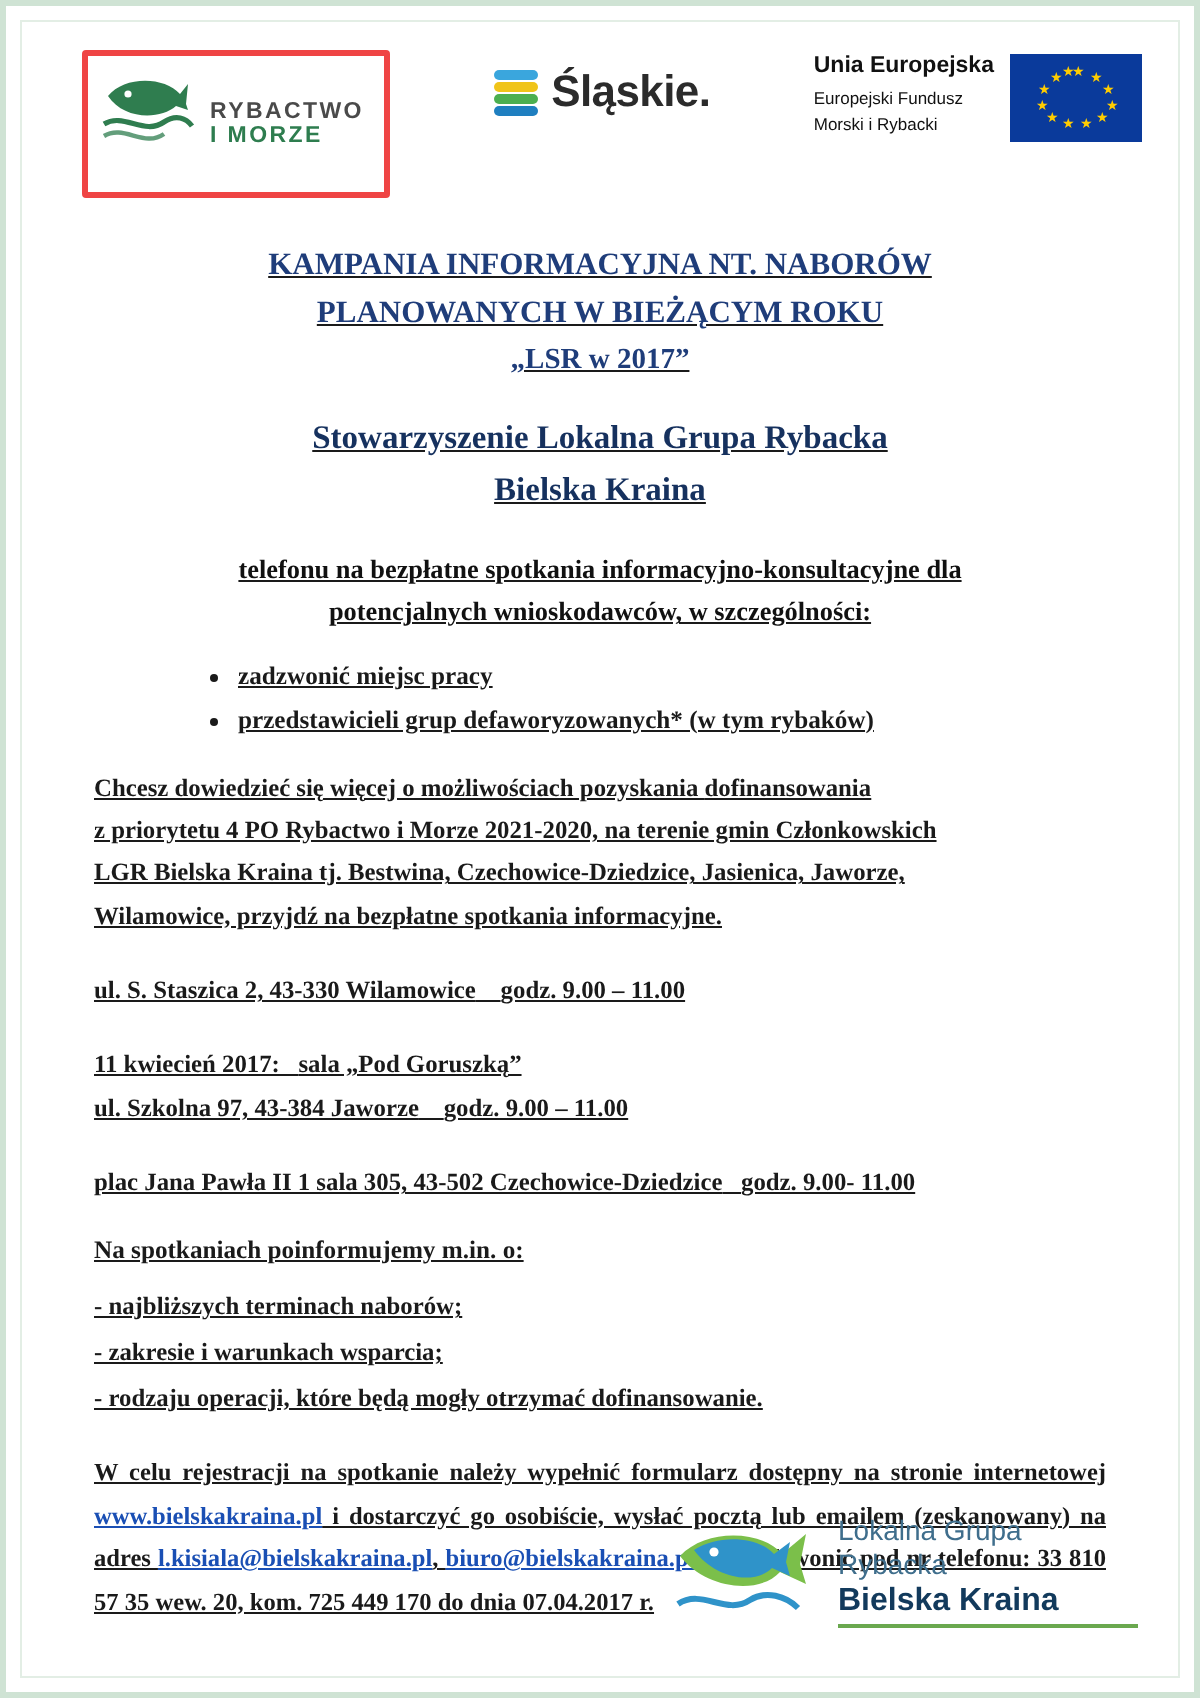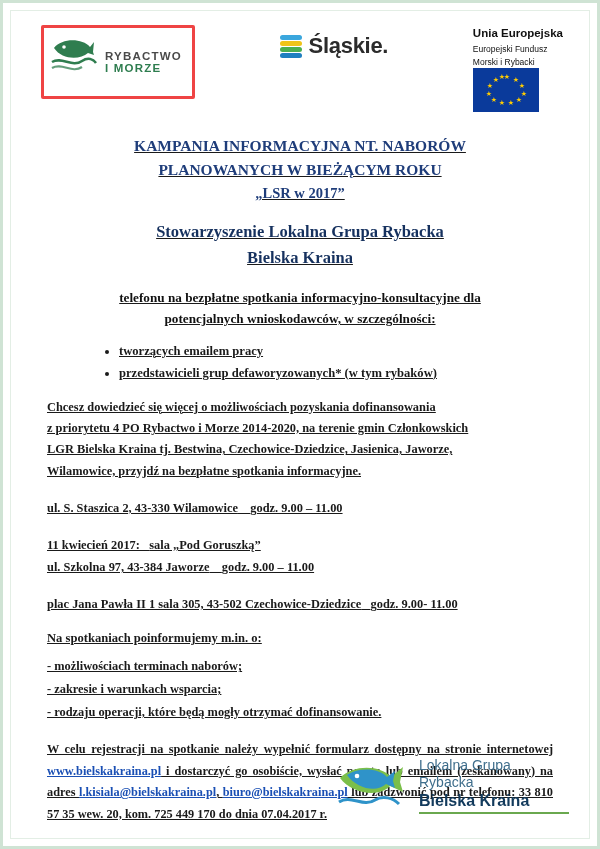--- a/index.html
+++ b/index.html
@@ -98,21 +98,20 @@
     font-weight: 700;
     font-size: 22px;
     color: #2b2b2b;
     letter-spacing: -0.3px;
   }
 
   .logo-ue {
     display: flex;
     align-items: flex-start;
     margin-top: 2px;
-    flex-direction: column;
   }
   .ue-text {
     text-align: left;
     margin-right: 8px;
   }
   .ue-text .ue-t1 {
     font-family: "Liberation Sans", sans-serif;
     font-weight: 700;
     font-size: 11.5px;
     color: #111;
@@ -332,29 +331,29 @@
       <div>Stowarzyszenie Lokalna Grupa Rybacka</div>
       <div>Bielska Kraina</div>
     </div>
 
     <div class="lead">
       <div>telefonu na bezpłatne spotkania informacyjno-konsultacyjne dla</div>
       <div>potencjalnych wnioskodawców, w szczególności:</div>
     </div>
 
     <ul class="bullets">
-      <li>tworzących emailem pracy</li>
+      <li>zadzwonić miejsc pracy</li>
       <li>przedstawicieli grup defaworyzowanych* (w tym rybaków)</li>
     </ul>
 
     <div class="para">
       <div>
         <span>Chcesz dowiedzieć się więcej o możliwościach pozyskania </span><span class="u">dofinansowania</span>
       </div>
-      <div>z priorytetu 4 PO Rybactwo i Morze 2014-2020, na terenie gmin Członkowskich</div>
+      <div>z priorytetu 4 PO Rybactwo i Morze 2021-2020, na terenie gmin Członkowskich</div>
       <div>LGR Bielska Kraina tj. Bestwina, Czechowice-Dziedzice, Jasienica, Jaworze,</div>
       <div>Wilamowice, przyjdź na bezpłatne spotkania informacyjne.</div>
     </div>
 
     <div class="meeting">
       <div class="line2">
         <span>ul. S. Staszica 2, 43-330 Wilamowice</span>
         &nbsp;&nbsp;&nbsp;<span>godz. 9.00 – 11.00</span>
       </div>
     </div>
@@ -373,21 +372,21 @@
     <div class="meeting">
       <div class="line2">
         <span>plac Jana Pawła II 1 sala 305, 43-502 Czechowice-Dziedzice</span>
         &nbsp;&nbsp;<span>godz. 9.00- 11.00</span>
       </div>
     </div>
 
     <div class="info-head">Na spotkaniach poinformujemy m.in. o:</div>
 
     <div class="dash-list">
-      <div>- możliwościach terminach naborów;</div>
+      <div>- najbliższych terminach naborów;</div>
       <div>- zakresie i warunkach wsparcia;</div>
       <div>- rodzaju operacji, które będą mogły otrzymać dofinansowanie.</div>
     </div>
 
     <div class="register">
       <span>W celu rejestracji na spotkanie należy wypełnić formularz dostępny na stronie internetowej </span><span class="link">www.bielskakraina.pl</span><span> i dostarczyć go osobiście, wysłać pocztą lub emailem (zeskanowany) na adres </span><span class="link">l.kisiala@bielskakraina.pl</span><span>,  </span><span class="link">biuro@bielskakraina.pl</span><span>  lub zadzwonić pod nr telefonu: 33 810 57 35 wew. 20, kom. 725 449 170 do dnia 07.04.2017 r.</span>
     </div>
 
   </div>
 

